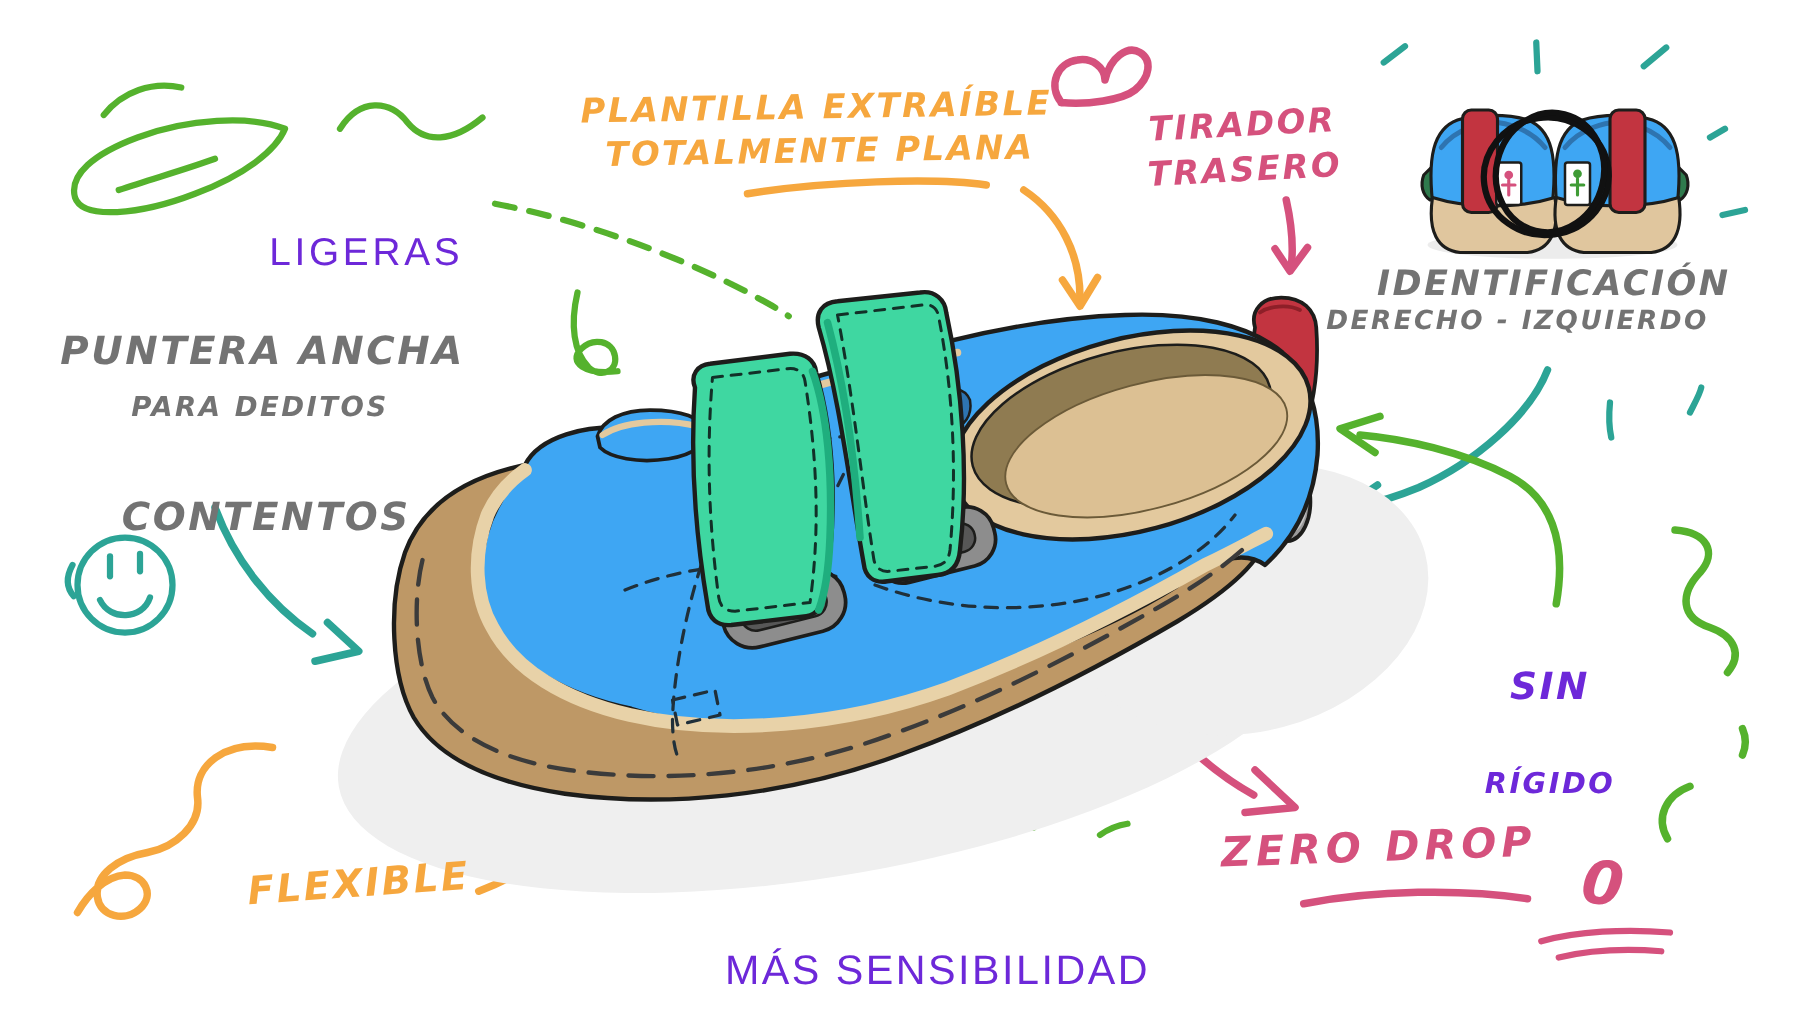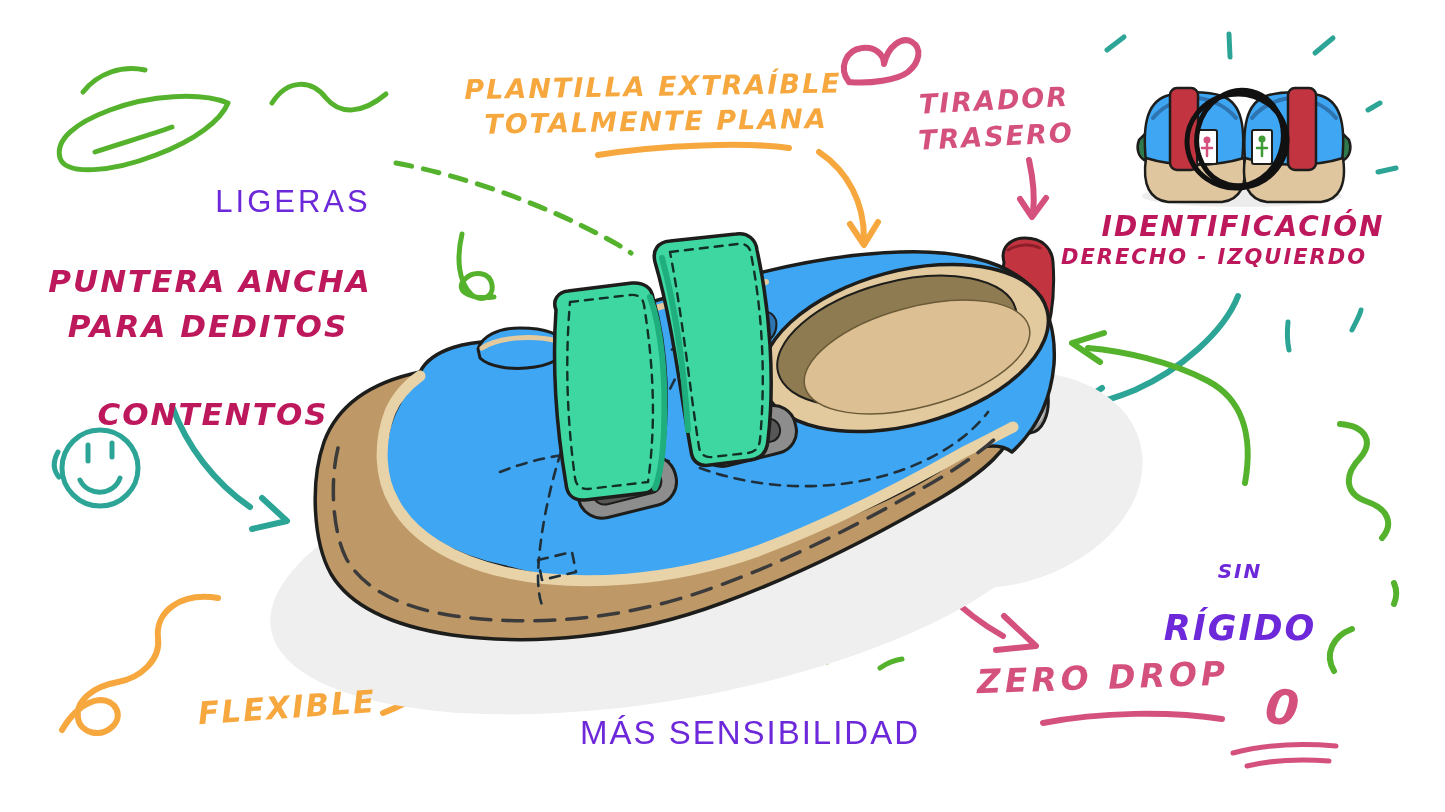--- a/index.html
+++ b/index.html
@@ -4,21 +4,21 @@
 <style>
   html,body{margin:0;padding:0;background:#ffffff;}
   .canvas{
     position:relative;width:1445px;height:812px;background:#ffffff;overflow:hidden;
     font-family:"DejaVu Sans",sans-serif;
   }
   svg.art{position:absolute;left:0;top:0;}
   .label{position:absolute;white-space:nowrap;text-align:center;transform:translate(-50%,-50%);line-height:1.28;}
   .hand{font-family:"DejaVu Sans",sans-serif;font-style:italic;font-weight:bold;letter-spacing:2px;}
   .clean{font-family:"Liberation Sans","DejaVu Sans",sans-serif;font-weight:normal;letter-spacing:3px;}
-  .c-green{color:#6d28d9;margin-top:40px;} .c-orange{color:#f6a73e;} .c-pink{color:#d5517d;} .c-teal{color:#be185d;}
+  .c-green{color:#6d28d9;margin-top:40px;} .c-orange{color:#f6a73e;} .c-pink{color:#d5517d;} .c-teal{color:#737373;}
 </style>
 </head>
 <body>
 
 <div class="canvas">
 
 <svg class="art" width="1445" height="812" viewBox="0 0 1445 812" fill="none" stroke-linecap="round" stroke-linejoin="round">
 
   <g stroke="#55b22d" stroke-width="5">
     <path d="M 83,92 C 98,73 122,65 145,70"></path>
@@ -212,26 +212,26 @@
 <div class="label hand c-orange" style="left:653px;top:87px;font-size:27px;transform:translate(-50%,-50%) rotate(-1deg);">PLANTILLA EXTRAÍBLE</div>
 <div class="label hand c-orange" style="left:656px;top:122px;font-size:27px;transform:translate(-50%,-50%) rotate(-1deg);">TOTALMENTE PLANA</div>
 
 <div class="label hand c-pink" style="left:994px;top:101px;font-size:27px;transform:translate(-50%,-50%) rotate(-3deg);">TIRADOR</div>
 <div class="label hand c-pink" style="left:996px;top:137px;font-size:27px;transform:translate(-50%,-50%) rotate(-3deg);">TRASERO</div>
 
 <div class="label hand c-teal" style="left:1243px;top:227px;font-size:28px;">IDENTIFICACIÓN</div>
 <div class="label hand c-teal" style="left:1214px;top:257px;font-size:21px;">DERECHO - IZQUIERDO</div>
 
 <div class="label hand c-teal" style="left:210px;top:282px;font-size:31px;">PUNTERA ANCHA</div>
-<div class="label hand c-teal" style="left:208px;top:327px;font-size:31px;">PARA DEDITOS</div>
+<div class="label hand c-teal" style="left:208px;top:327px;font-size:22px;">PARA DEDITOS</div>
 <div class="label hand c-teal" style="left:213px;top:372px;font-size:31px;margin-top:43px;">CONTENTOS</div>
 
-<div class="label hand c-green" style="left:1240px;top:532px;font-size:20px;">SIN</div>
-<div class="label hand c-green" style="left:1240px;top:588px;font-size:35px;">RÍGIDO</div>
+<div class="label hand c-green" style="left:1240px;top:510px;font-size:30px;">SIN</div>
+<div class="label hand c-green" style="left:1240px;top:588px;font-size:23px;">RÍGIDO</div>
 
 <div class="label hand c-pink" style="left:1103px;top:678px;font-size:33px;letter-spacing:4px;transform:translate(-50%,-50%) rotate(-2deg);">ZERO DROP</div>
 <div class="label hand c-pink" style="left:1283px;top:708px;font-size:48px;transform:translate(-50%,-50%) rotate(6deg);">0</div>
 
-<div class="label clean c-green" style="left:750px;top:693px;font-size:33px;letter-spacing:2px;">MÁS SENSIBILIDAD</div>
+<div class="label clean c-green" style="left:750px;top:736px;font-size:33px;letter-spacing:2px;">MÁS SENSIBILIDAD</div>
 
 <div class="label hand c-orange" style="left:287px;top:708px;font-size:31px;transform:translate(-50%,-50%) rotate(-4deg);">FLEXIBLE</div>
 
 </div>
 
 </body></html>

